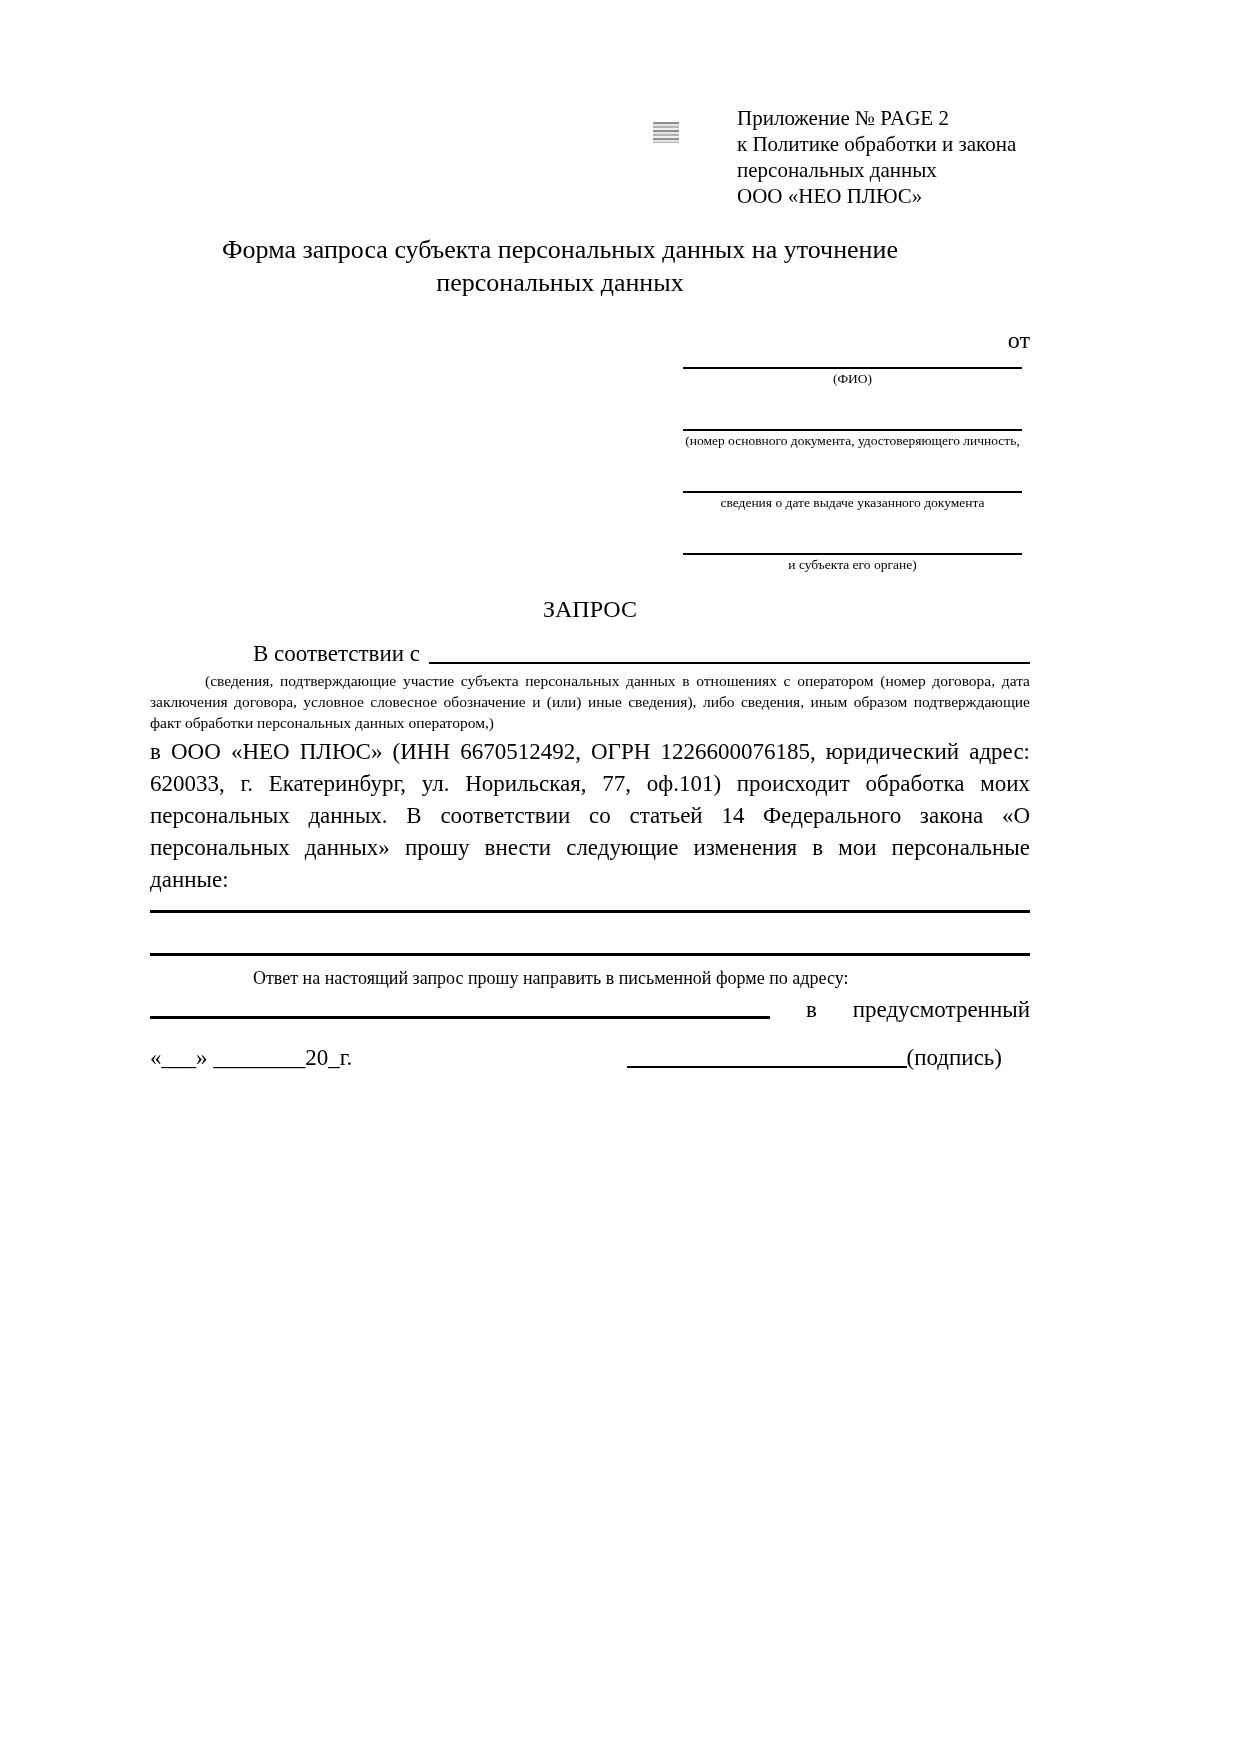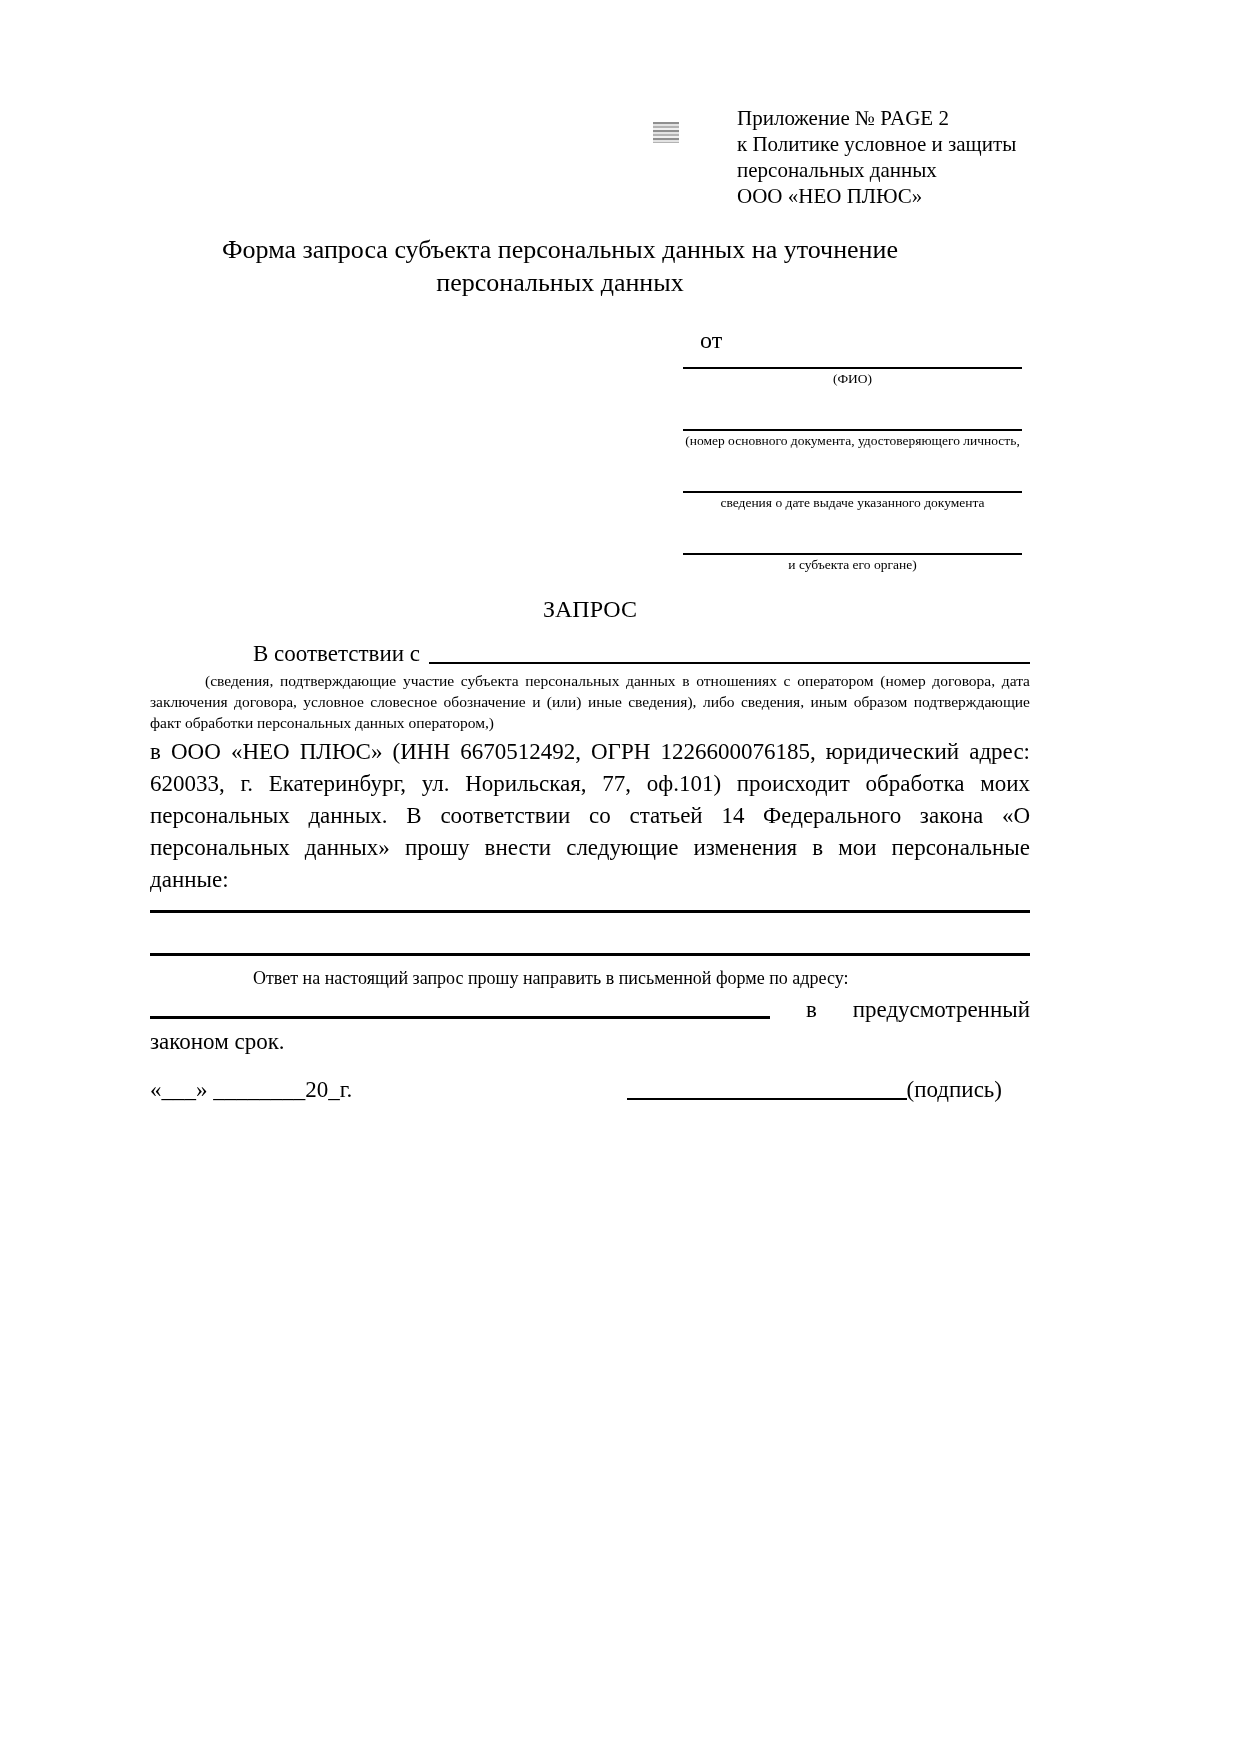--- a/index.html
+++ b/index.html
@@ -34,21 +34,21 @@
   
   .doc-title {
     margin-top: 24px; margin-right: 60px;
     text-align: center;
     font-size: 26px; font-weight: normal; line-height: 33px;
   }
 
   
   .addressee { margin-top: 26px; margin-left: 514px; width: 366px; font-size: 24px; }
   .addr-to { line-height: 30px; }
-  .addr-from { line-height: 30px; margin-left: 36px; }
+  .addr-from { line-height: 30px; margin-left: 36px; text-align: right; }
   .field { margin-left: 19px; width: 339px; }
   .field-line { border-bottom: 2px solid #000; }
   .field.first .field-line { height: 14px; }
   .field.next .field-line { height: 42px; }
   .field-caption {
     text-align: center; font-size: 13.5px; line-height: 20px; white-space: nowrap;
   }
 
   
   .request-heading { margin-top: 18px; text-align: center; font-size: 24px; line-height: 32px; }
@@ -94,21 +94,21 @@
 </style>
 </head>
 <body>
 
 <div class="page">
 
   <div class="header-row">
     <span class="artifact-icon"></span>
     <div class="header-block">
       <div>Приложение №  PAGE 2</div>
-      <div>к Политике условное и защиты</div>
+      <div>к Политике обработки и закона</div>
       <div>персональных данных</div>
       <div>ООО «НЕО ПЛЮС»</div>
     </div>
   </div>
 
   <div class="doc-title">
     <div>Форма запроса субъекта персональных данных на уточнение</div>
     <div>персональных данных</div>
   </div>
 
@@ -146,21 +146,20 @@
 
   <div class="blank-line blank-1"></div>
   <div class="blank-line blank-2"></div>
 
   <div class="reply-1">Ответ на настоящий запрос прошу направить в письменной форме по адресу:</div>
   <div class="reply-2">
     <span class="reply-fill"></span>
     <span>в</span>
     <span>предусмотренный</span>
   </div>
-  <div class="reply-3">законом срок.</div>
 
   <div class="sig-row">
     <span>«___» ________20_г.</span>
     <span class="sig-right">
       <span class="sig-line"></span>
       <span>(подпись)</span>
     </span>
   </div>
 
 </div>

